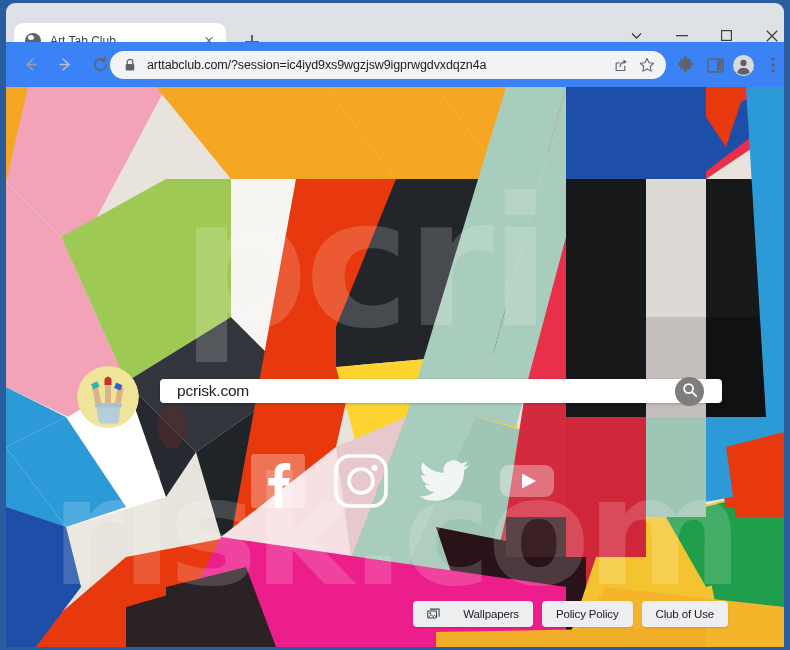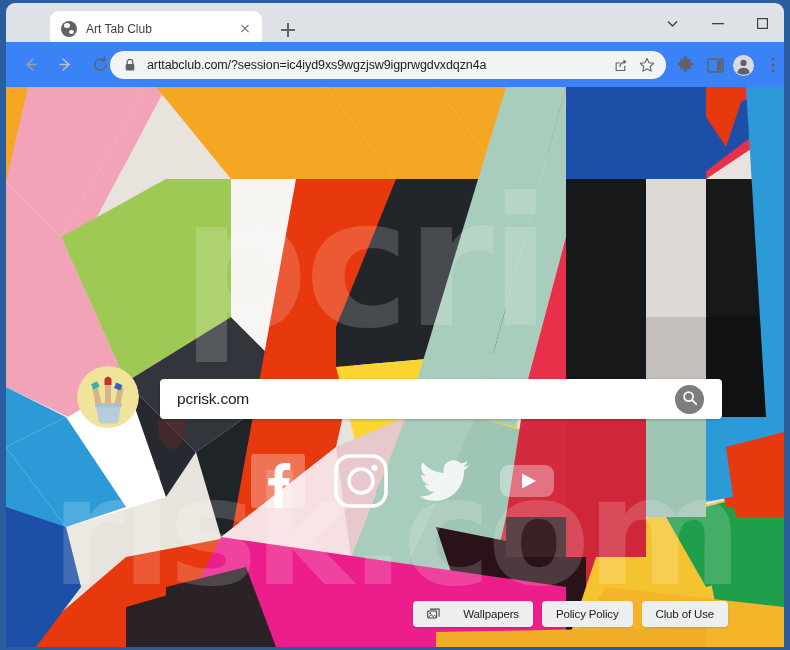--- a/index.html
+++ b/index.html
@@ -16,23 +16,22 @@
   }
   #chrome {
     position:absolute; left:6px; top:3px; width:778px; height:644px;
     background:#dee1e6;
     border-radius:9px 9px 0 0;
     overflow:hidden;
   }
 
   
   #tabstrip {
-    position:absolute; left:0; top:4px; width:690px; height:39px;
+    position:absolute; left:0; top:16px; width:690px; height:39px;
     background:#dee1e6;
-    margin-left:36px;
   }
   #tab {
     position:absolute; left:8px; top:4px; width:212px; height:35px;
     background:#fff; border-radius:9px 9px 0 0;
     display:flex; align-items:center; padding:0 8px 0 11px;
   }
   #tab-favicon {
     width:16px; height:16px; flex:0 0 16px; margin-right:9px;
     border-radius:50%; background:#5f6368; position:relative;
   }
@@ -141,21 +140,21 @@
 
   
   #site-logo {
     position:absolute; left:71px; top:279px; width:62px; height:62px;
     border-radius:50%; overflow:hidden;
   }
   #site-logo svg { display:block; }
 
   
   #searchbar {
-    position:absolute; left:154px; top:292px; width:562px; height:40px;
+    position:absolute; left:154px; top:292px; width:562px; height:24px;
     background:#fff; border-radius:4px;
     display:flex; align-items:center; padding-left:17px; padding-right:18px;
     box-shadow:0 1px 3px rgba(0,0,0,0.22);
   }
   #search-input {
     flex:1; border:none; outline:none; background:transparent;
     font-family:"Liberation Sans", sans-serif;
     font-size:15.5px; color:#202124; letter-spacing:-0.2px;
   }
   #search-btn {

